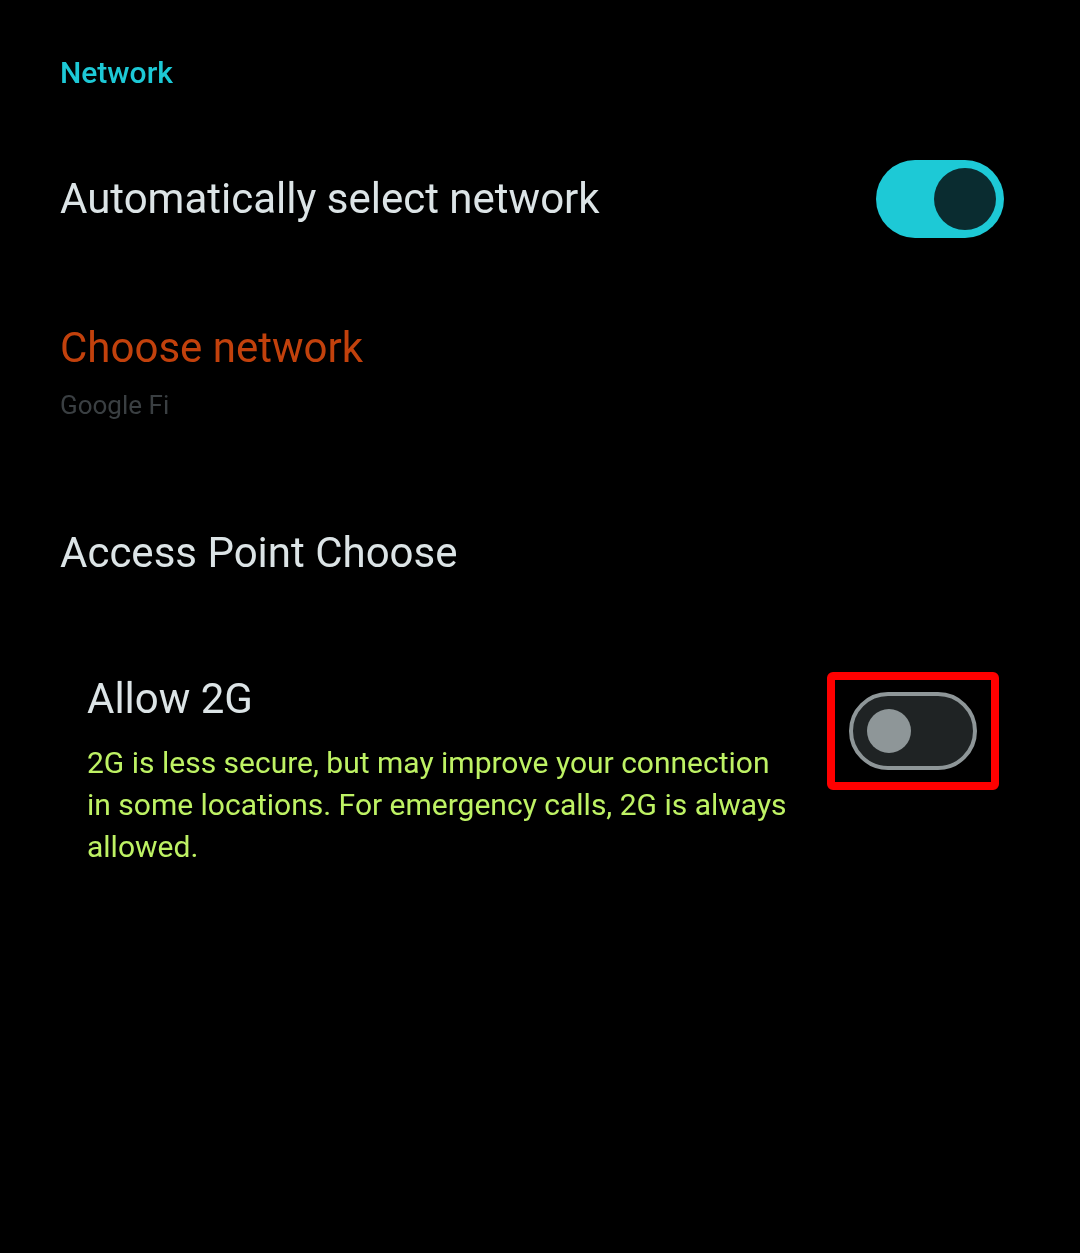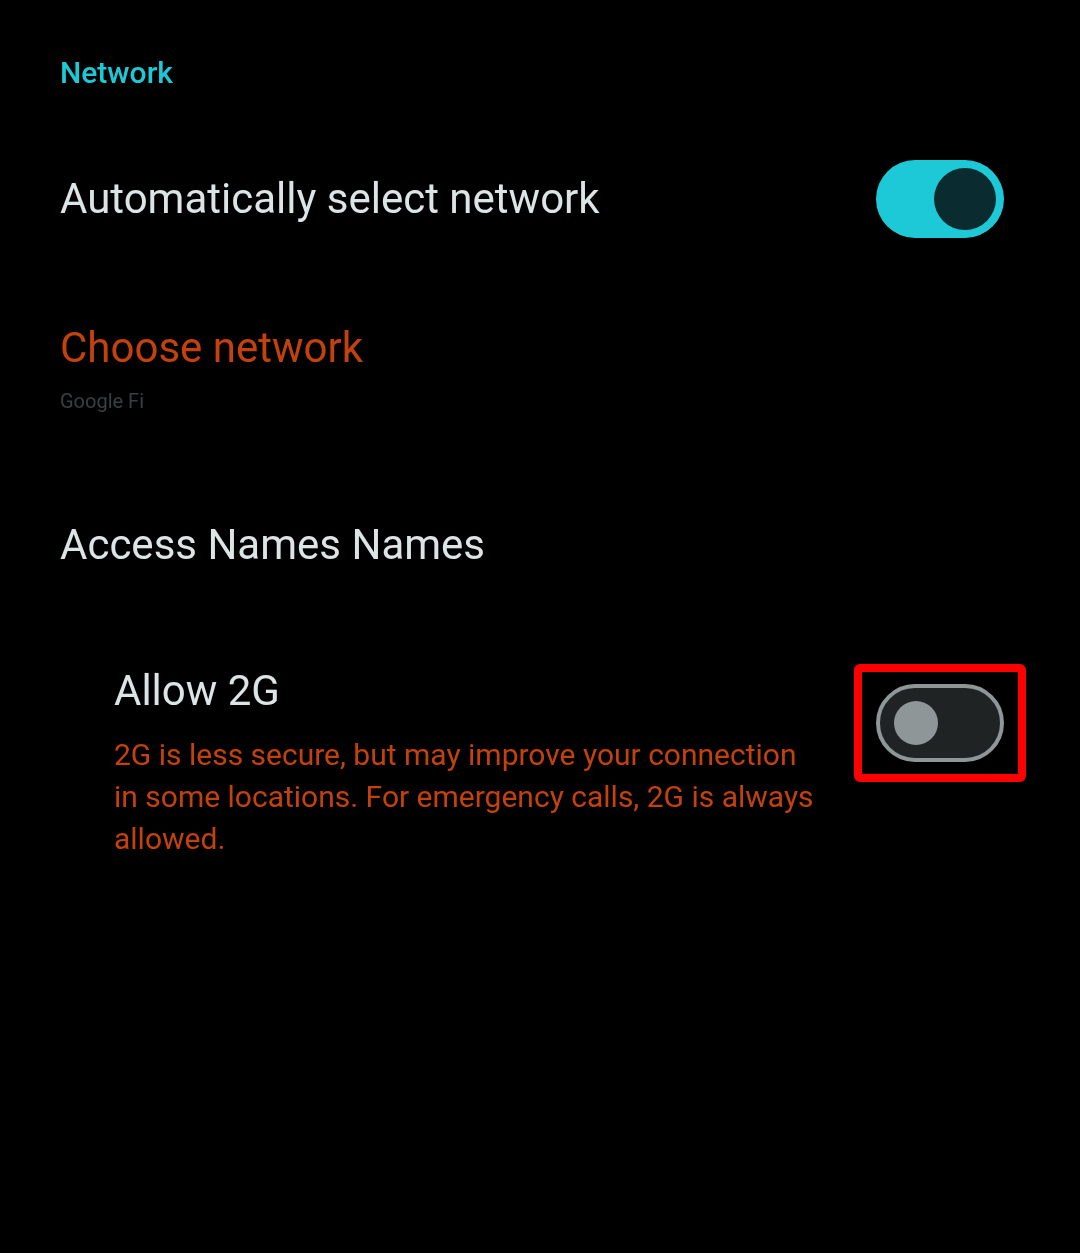--- a/index.html
+++ b/index.html
@@ -41,21 +41,21 @@
       padding-right: 40px;
     }
     .setting-title {
       color: #dce4e6;
       font-size: 42px;
       font-weight: 400;
       line-height: 1.2;
     }
     .setting-subtitle {
       color: #b8c0c2;
-      font-size: 20px;
+      font-size: 26px;
       font-weight: 400;
       margin-top: 15px;
       line-height: 1.35;
     }
     .toggle {
       width: 128px;
       height: 78px;
       border-radius: 39px;
       position: relative;
       cursor: pointer;
@@ -86,39 +86,39 @@
     }
     .toggle-thumb {
       position: absolute;
       border-radius: 50%;
     }
     .setting-row-apn {
       margin-bottom: 95px;
     }
     .setting-row-allow2g {
       display: flex;
-      justify-content: flex-end;
+      justify-content: center;
       align-items: flex-start;
     }
     .setting-row-allow2g .setting-text {
       max-width: 740px;
     }
     .highlight-box {
       border: 8px solid #ff0000;
       border-radius: 6px;
       padding: 12px 14px;
       flex-shrink: 0;
       margin-top: -2px;
       margin-right: -22px;
     }
     .choose-network-row {
       margin-bottom: 105px;
     }
     .allow2g-subtitle {
-      color: #c2410c;
+      color: #bef264;
       font-size: 30px;
       font-weight: 400;
       margin-top: 18px;
       line-height: 1.4;
     }
   </style>
 </head>
 <body>
 
 <div class="container">
@@ -135,21 +135,21 @@
 
   <div class="setting-row disabled choose-network-row">
     <div class="setting-text">
       <div class="setting-title">Choose network</div>
       <div class="setting-subtitle">Google Fi</div>
     </div>
   </div>
 
   <div class="setting-row setting-row-apn">
     <div class="setting-text">
-      <div class="setting-title">Access Names Names</div>
+      <div class="setting-title">Access Point Choose</div>
     </div>
   </div>
 
   <div class="setting-row-allow2g">
     <div class="setting-text">
       <div class="setting-title">Allow 2G</div>
       <div class="allow2g-subtitle">2G is less secure, but may improve your connection in some locations. For emergency calls, 2G is always allowed.</div>
     </div>
     <div class="highlight-box">
       <div class="toggle off">

